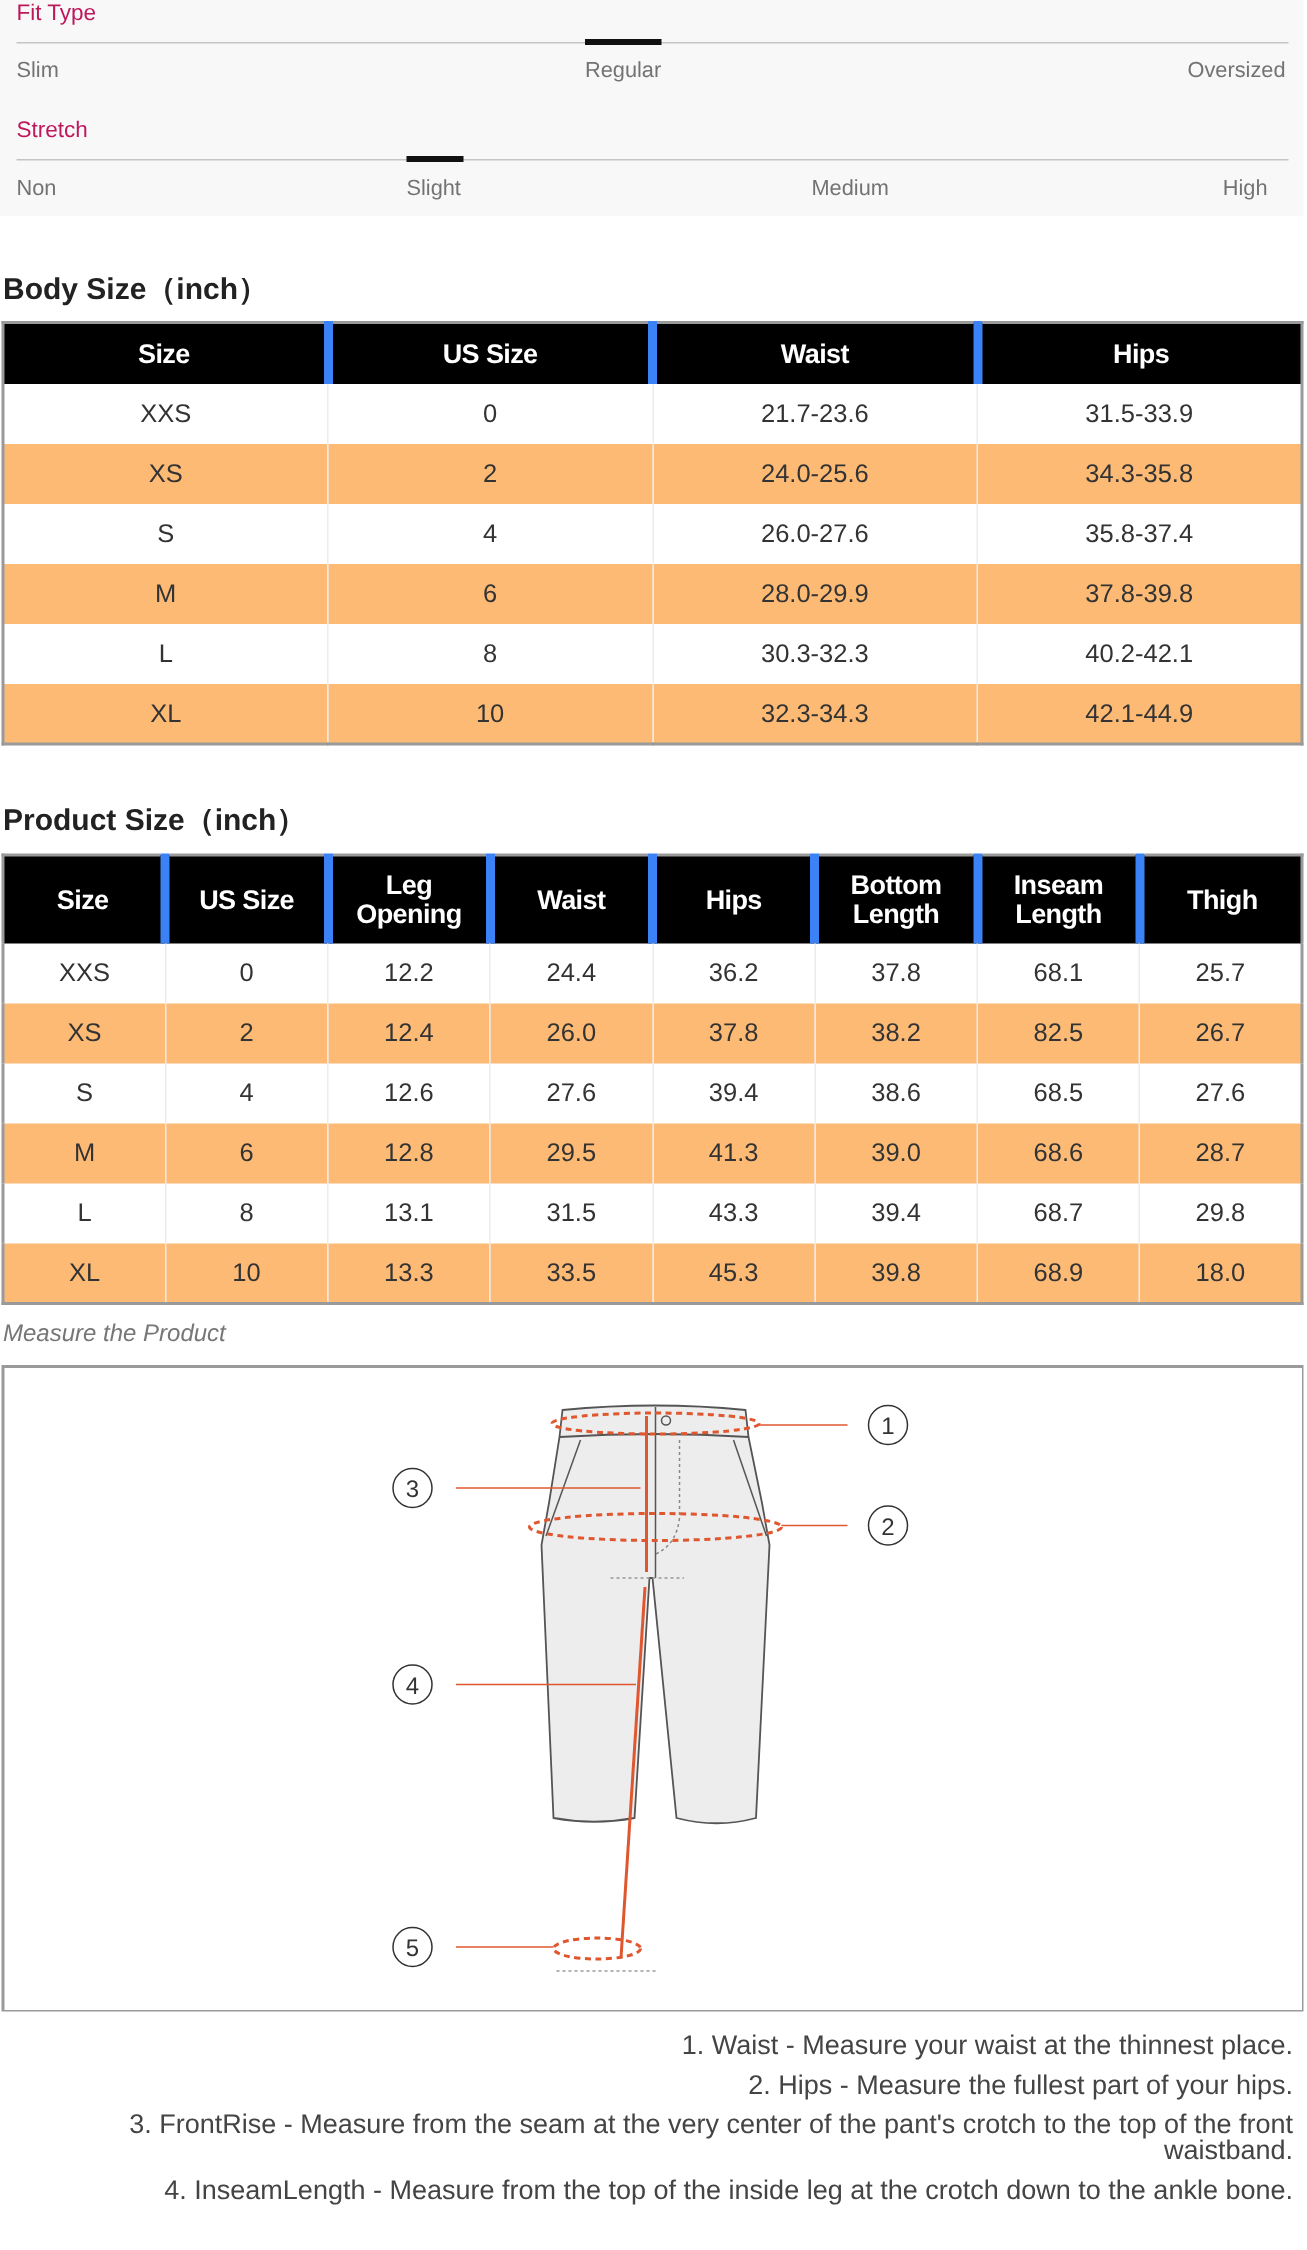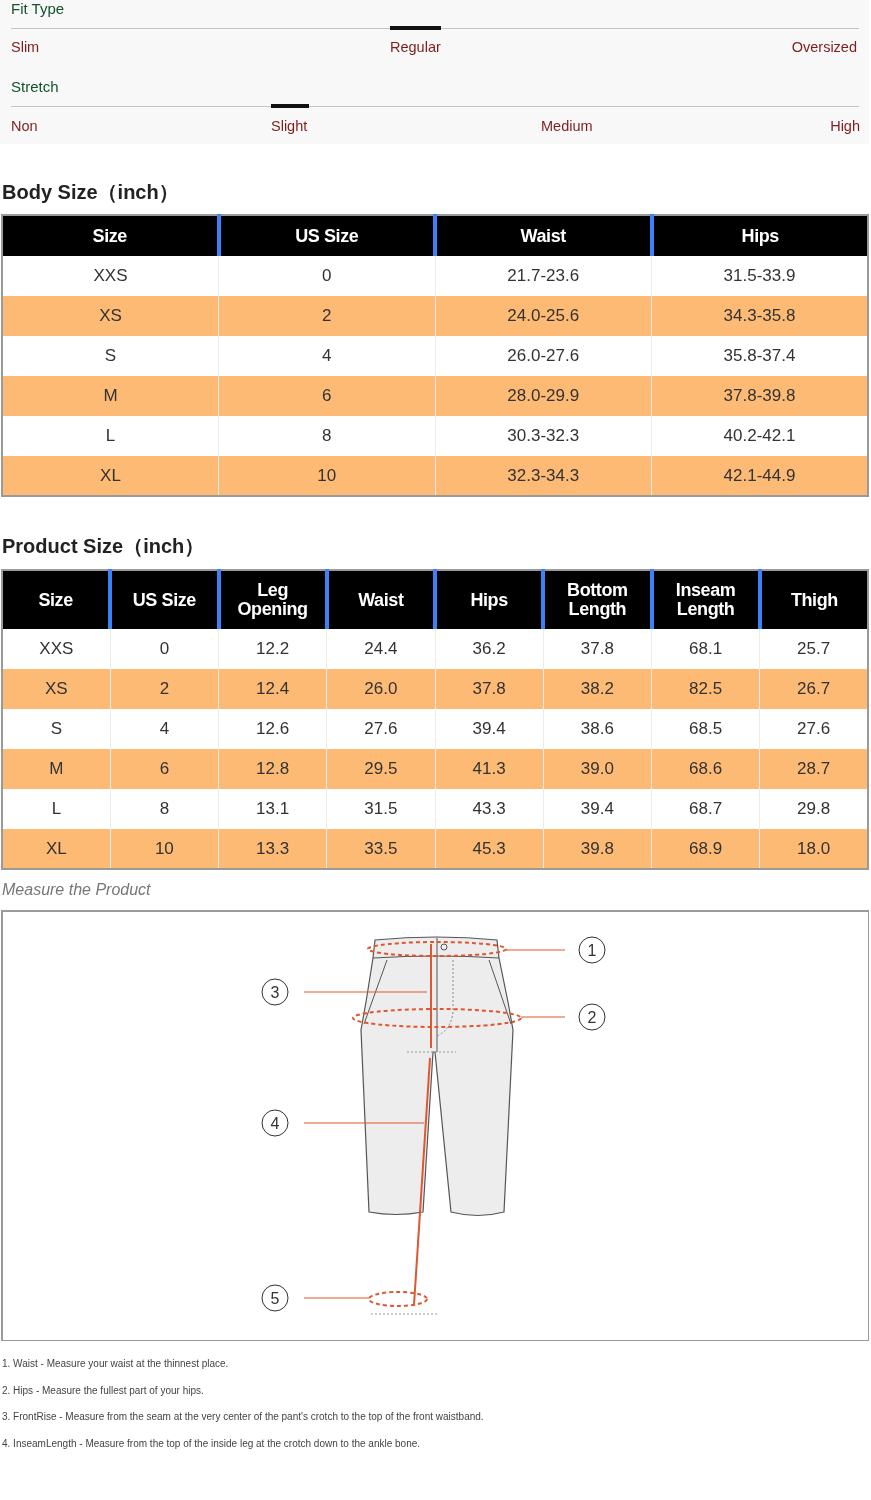--- a/index.html
+++ b/index.html
@@ -3,76 +3,76 @@
 <meta charset="utf-8">
 <style>
   * { box-sizing: border-box; margin: 0; padding: 0; }
   html, body { width: 871px; height: 1500px; background: #ffffff; overflow: hidden; }
   body { font-family: "Liberation Sans", sans-serif; color: #333; position: relative; }
 
   .fit-panel {
     position: absolute; left: 0; top: 0; width: 869px; height: 144px;
     background: #f8f8f8;
   }
-  .fit-label { position: absolute; left: 11px; font-size: 15px; color: #14532d; }
+  .fit-label { position: absolute; left: 11px; font-size: 15px; color: #be185d; }
   .fit-track { position: absolute; left: 11px; width: 848px; height: 1px; background: #c4c4c4; }
   .fit-marker { position: absolute; height: 4px; background: #111; }
-  .fit-opt { position: absolute; font-size: 14.5px; color: #7f1d1d; }
+  .fit-opt { position: absolute; font-size: 14.5px; color: #737373; }
 
   .section-title {
     position: absolute; left: 2px; font-size: 20px; font-weight: bold; color: #222;
   }
 
   table.size-table {
     position: absolute; left: 1px; border-collapse: collapse; table-layout: fixed;
     border: 2px solid #9a9a9a;
   }
   table.size-table th {
     background: #000; color: #fff; font-weight: bold; font-size: 18px;
-    border-left: 4px solid #3b82f6; text-align: center; line-height: 19px;
+    border-left: 6px solid #3b82f6; text-align: center; line-height: 19px;
     letter-spacing: -0.4px;
   }
   table.size-table th:first-child { border-left: none; }
   table.size-table td {
     text-align: center; font-size: 17px; color: #333; height: 40px;
     border-left: 1px solid #ececec;
   }
   table.size-table td:first-child { border-left: none; }
   table.size-table tr.alt td { background: #fdba74; }
 
   .caption { position: absolute; left: 2px; top: 881px; font-size: 16px; font-style: italic; color: #777; }
 
   .diagram-box {
     position: absolute; left: 1px; top: 910px; width: 868px; height: 431px;
     border: 2px solid #9a9a9a; border-right: 1px solid #9a9a9a; border-bottom: 1px solid #9a9a9a;
     background: #fff;
   }
   .diagram-box svg { position: absolute; left: 0; top: 0; }
 
   .notes { position: absolute; left: 2px; top: 1355px; width: 860px; }
-  .note { font-size: 10px; color: #444; line-height: 17px; margin-bottom: 9.5px; }
+  .note { font-size: 18px; color: #444; line-height: 17px; margin-bottom: 9.5px; text-align: right; }
 </style>
 </head>
 <body>
 
 <div class="fit-panel">
   <div class="fit-label" style="top:0px;">Fit Type</div>
   <div class="fit-track" style="top:28px;"></div>
   <div class="fit-marker" style="left:390px; top:26px; width:51px;"></div>
   <div class="fit-opt" style="left:11px; top:39px;">Slim</div>
   <div class="fit-opt" style="left:390px; top:39px;">Regular</div>
   <div class="fit-opt" style="right:12px; top:39px;">Oversized</div>
 
   <div class="fit-label" style="top:78px;">Stretch</div>
   <div class="fit-track" style="top:106px;"></div>
   <div class="fit-marker" style="left:271px; top:104px; width:38px;"></div>
   <div class="fit-opt" style="left:11px; top:118px;">Non</div>
   <div class="fit-opt" style="left:271px; top:118px;">Slight</div>
   <div class="fit-opt" style="left:541px; top:118px;">Medium</div>
-  <div class="fit-opt" style="right:9px; top:118px;">High</div>
+  <div class="fit-opt" style="right:24px; top:118px;">High</div>
 </div>
 
 <div class="section-title" style="top:179px;">Body Size（inch）</div>
 <table class="size-table" style="top:214px; width:868px;">
   <colgroup>
       <col style="width:216px">
       <col style="width:216px">
       <col style="width:216px">
       <col style="width:216px">
     </colgroup>

